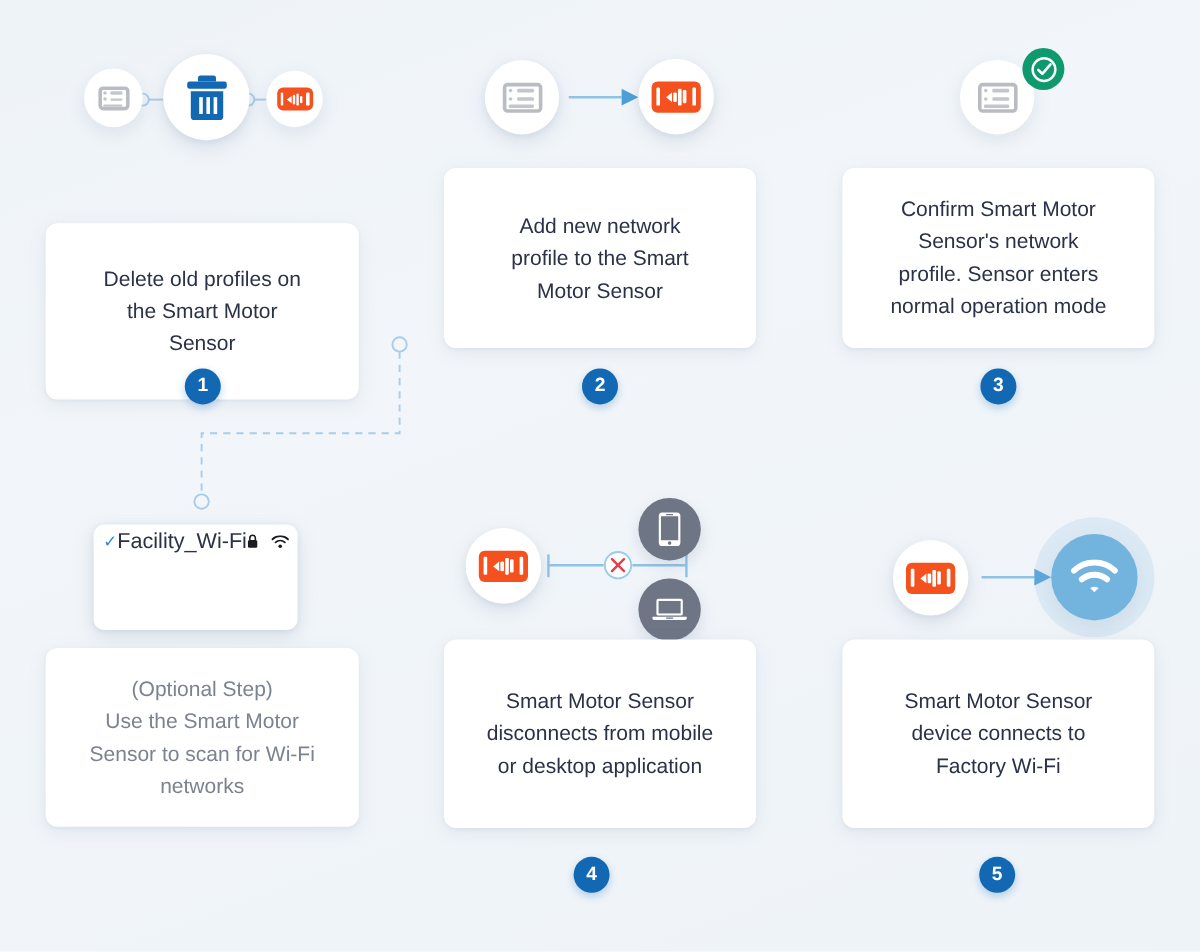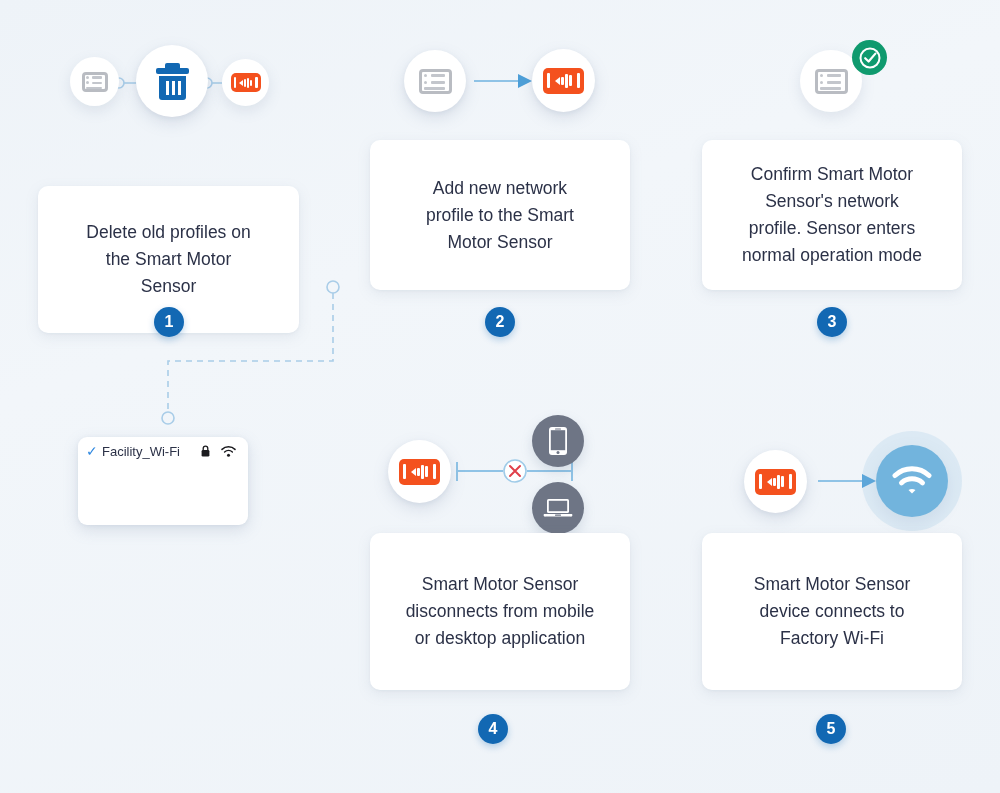--- a/index.html
+++ b/index.html
@@ -122,21 +122,21 @@
   }
   .netrow {
     display: flex; align-items: center;
     height: 28px;
     padding: 0 12px 0 8px;
     border-bottom: 1px solid #eceef1;
   }
   .netrow:last-child { border-bottom: none; }
   .netrow .tick { width: 16px; font-size: 14px; color: #2f88e0; line-height: 1; }
   .netrow .ssid {
-    flex: 1; font-size: 13px; color: #2b3147;
+    flex: 1; font-size: 18px; color: #2b3147;
     white-space: nowrap;
   }
   .netrow .lock { margin-right: 11px; display: flex; }
   .netrow .sig { display: flex; }
 </style>
 </head>
 <body>
 
 <div id="stage">
 
@@ -336,20 +336,26 @@
   </div>
 
   <div class="bubble wifi-big" style="left:876px;top:445px;width:72px;height:72px;">
     <svg width="40" height="30" viewBox="0 0 40 30">
       <path d="M3,9.5 A25,25 0 0 1 37,9.5" fill="none" stroke="#ffffff" stroke-width="5" stroke-linecap="round"></path>
       <path d="M9.5,16.8 A16,16 0 0 1 30.5,16.8" fill="none" stroke="#ffffff" stroke-width="5" stroke-linecap="round"></path>
       <path d="M16.5,24 A7,7 0 0 1 23.5,24 L20,27.5 Z" fill="#ffffff"></path>
     </svg>
   </div>
 
+  <div class="card muted" style="left:38px;top:540px;width:261px;height:149px;">
+    <p>(Optional Step)
+Use the Smart Motor
+Sensor to scan for Wi-Fi
+networks</p>
+  </div>
   <div class="card" style="left:370px;top:533px;width:260px;height:157px;">
     <p>Smart Motor Sensor
 disconnects from mobile
 or desktop application</p>
   </div>
   <div class="card" style="left:702px;top:533px;width:260px;height:157px;">
     <p>Smart Motor Sensor
 device connects to
 Factory Wi-Fi</p>
   </div>

